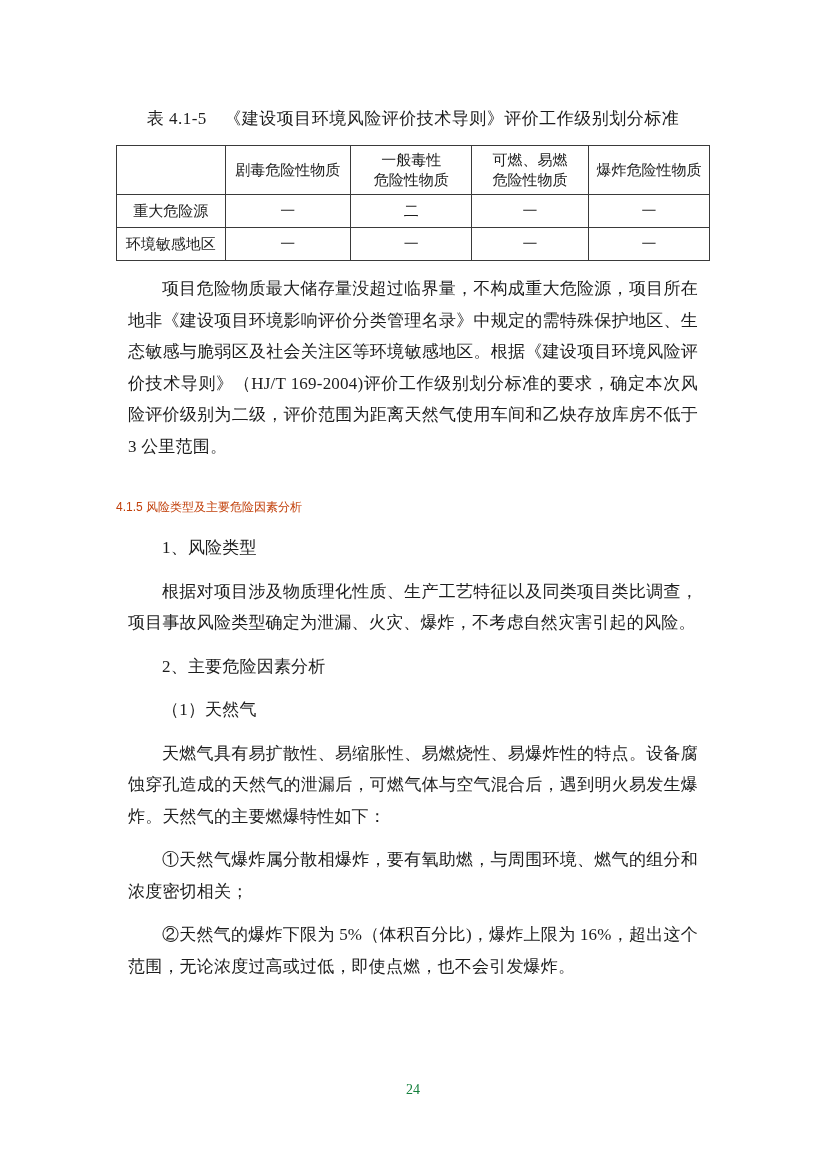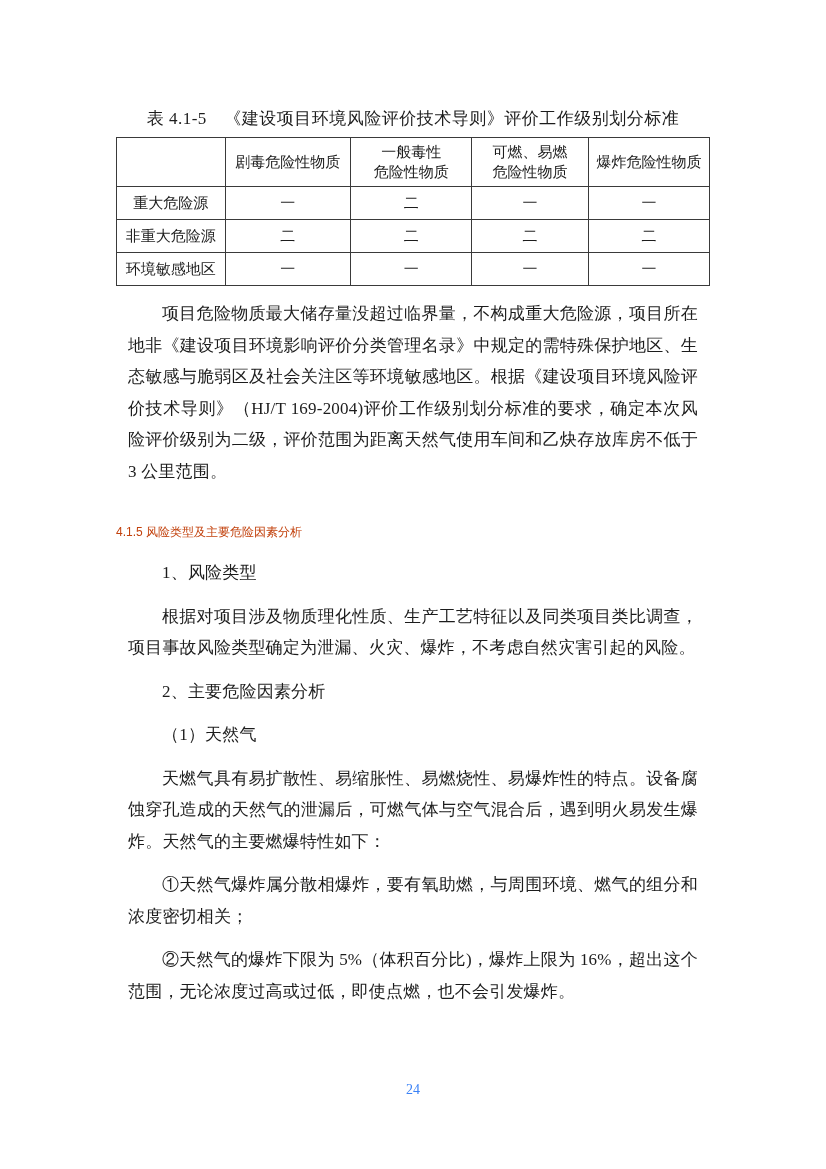--- a/index.html
+++ b/index.html
@@ -15,21 +15,21 @@
     box-sizing: border-box;
     padding: 108px 116px 0 116px;
     font-family: "Liberation Serif", "DejaVu Serif", serif;
     color: #1c1c1c;
     overflow: hidden;
   }
   .table-title {
     text-align: center;
     font-size: 17px;
     line-height: 22px;
-    margin: 0 0 7px 0;
+    margin: 0 0 15px 0;
     letter-spacing: 0.5px;
   }
   table.risk-table {
     width: 100%;
     border-collapse: collapse;
     table-layout: fixed;
     font-size: 15px;
     border-radius: 29px;
   }
   table.risk-table th,
@@ -61,21 +61,21 @@
     margin: 32px 0 9px 0;
     color: #c2410c;
   }
   .page-number {
     position: absolute;
     left: 0;
     top: 1082px;
     width: 100%;
     text-align: center;
     font-size: 14px;
-    color: #3b82f6;
+    color: #15803d;
   }
 </style>
 </head>
 <body>
 
 <div class="page">
 
   <div class="table-title">表 4.1-5　《建设项目环境风险评价技术导则》评价工作级别划分标准</div>
 
   <table class="risk-table">
@@ -99,27 +99,20 @@
     </thead>
     <tbody id="risk-table-body">
         <tr>
           <td>重大危险源</td>
           <td>一</td>
           <td>二</td>
           <td>一</td>
           <td>一</td>
         </tr>
         <tr>
-          <td>非重大危险源</td>
-          <td>二</td>
-          <td>二</td>
-          <td>二</td>
-          <td>二</td>
-        </tr>
-        <tr>
           <td>环境敏感地区</td>
           <td>一</td>
           <td>一</td>
           <td>一</td>
           <td>一</td>
         </tr>
       </tbody>
   </table>
 
   <p class="body-par indent p-first">项目危险物质最大储存量没超过临界量，不构成重大危险源，项目所在地非《建设项目环境影响评价分类管理名录》中规定的需特殊保护地区、生态敏感与脆弱区及社会关注区等环境敏感地区。根据《建设项目环境风险评价技术导则》（HJ/T 169-2004)评价工作级别划分标准的要求，确定本次风险评价级别为二级，评价范围为距离天然气使用车间和乙炔存放库房不低于 3 公里范围。</p>

